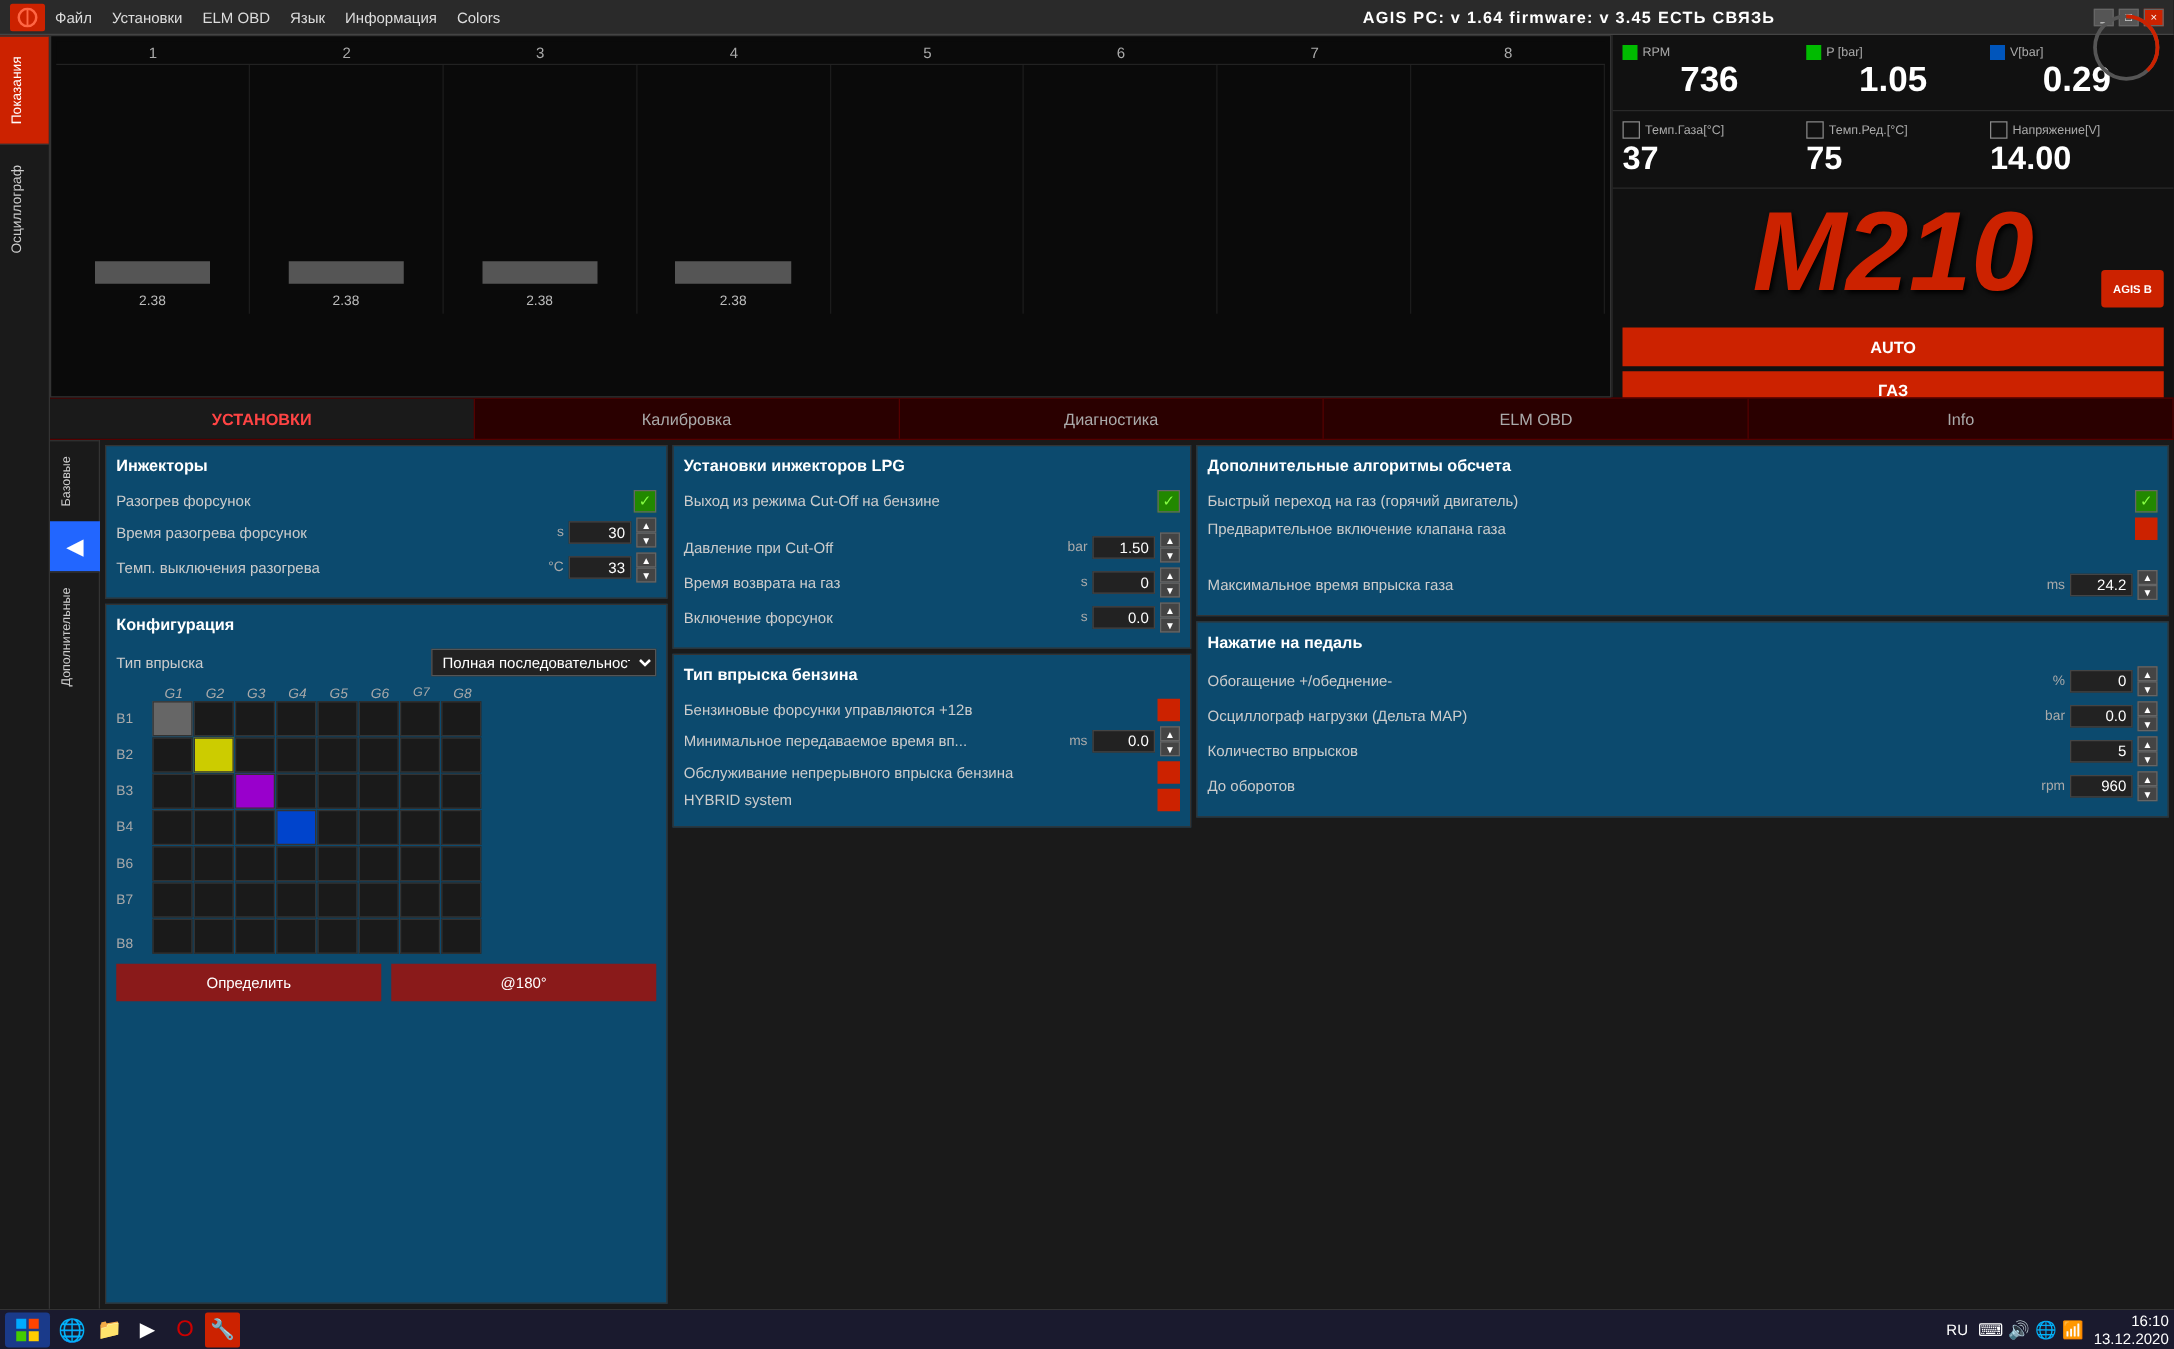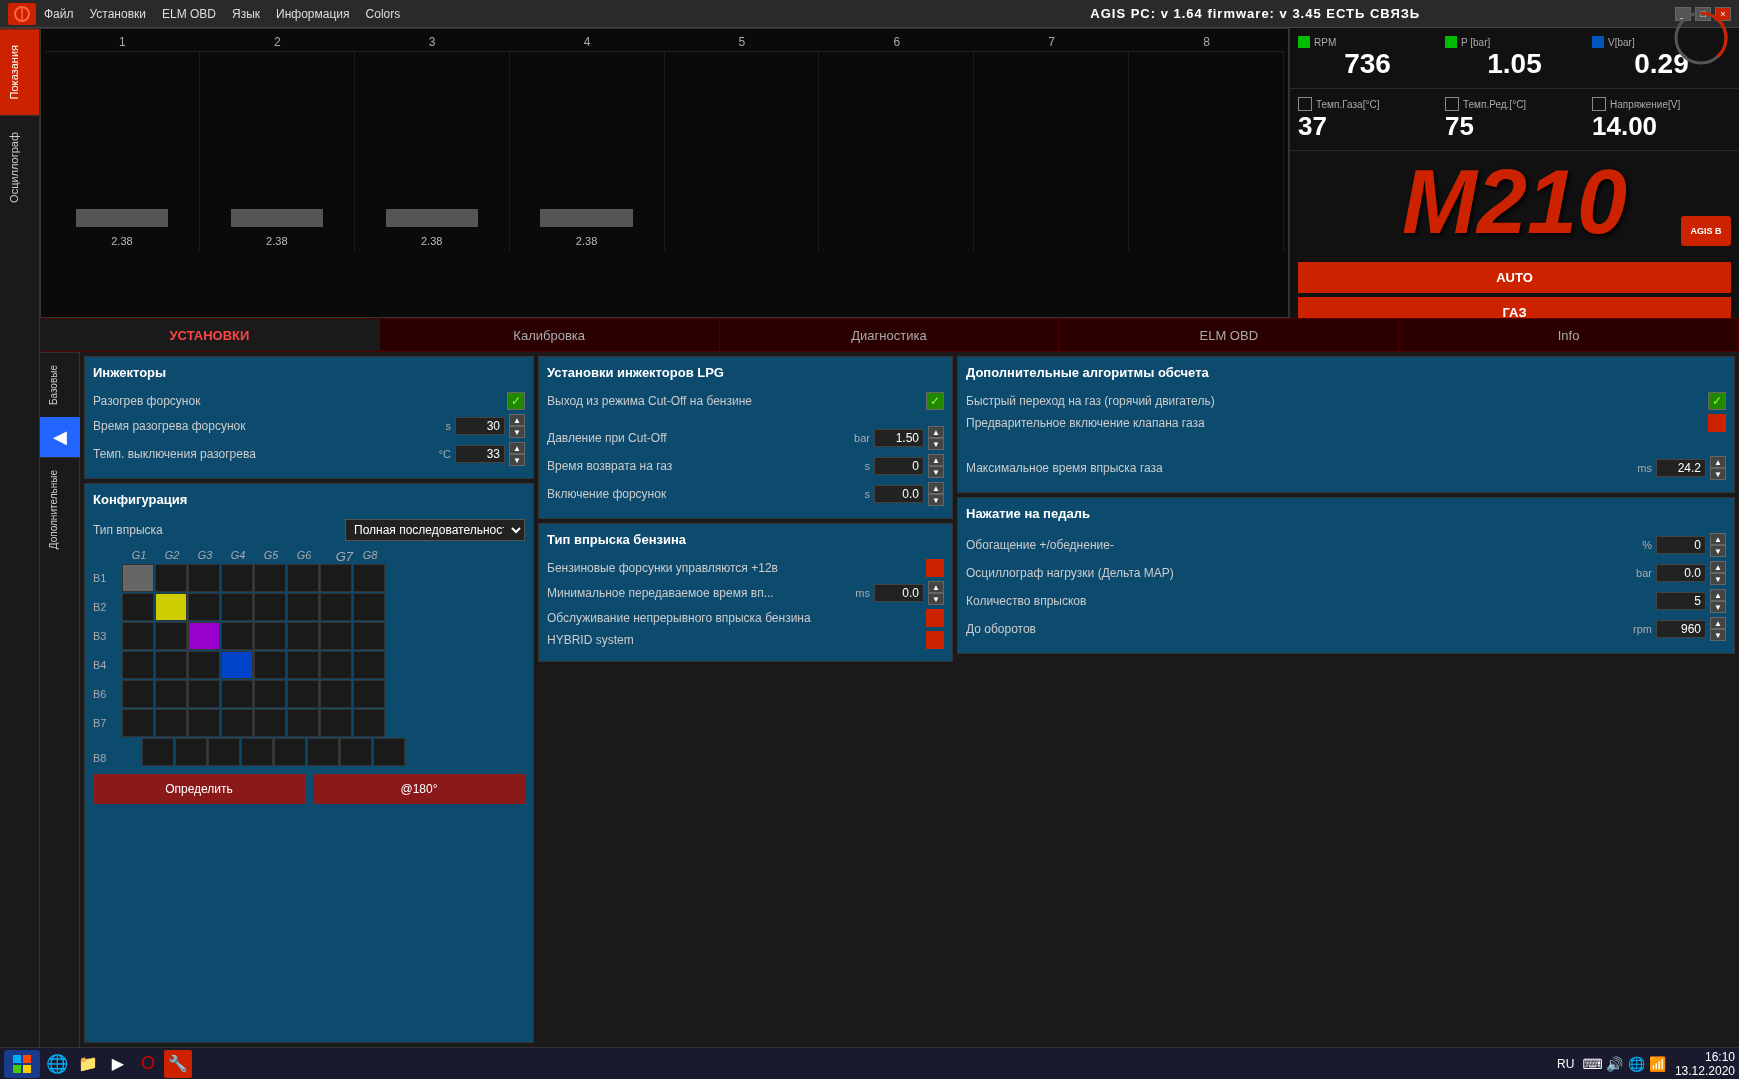--- a/index.html
+++ b/index.html
@@ -790,21 +790,21 @@
               </select>
             </div>
 
             <div style="display:flex;margin-left:30px;gap:1px;margin-top:8px;font-style:italic;">
               <div style="width:32px;text-align:center;font-size:11px;color:#aaa;">G1</div>
               <div style="width:32px;text-align:center;font-size:11px;color:#aaa;">G2</div>
               <div style="width:32px;text-align:center;font-size:11px;color:#aaa;">G3</div>
               <div style="width:32px;text-align:center;font-size:11px;color:#aaa;">G4</div>
               <div style="width:32px;text-align:center;font-size:11px;color:#aaa;">G5</div>
               <div style="width:32px;text-align:center;font-size:11px;color:#aaa;">G6</div>
-              <div style="width:32px;text-align:right;font-size:13px;color:#aaa;">G7</div>
+              <div style="width:32px;text-align:center;font-size:10px;color:#aaa;">G7</div>
               <div style="width:32px;text-align:center;font-size:11px;color:#aaa;">G8</div>
             </div>
 
             <div id="config-grid">
                 <div style="display: flex; align-items: center; gap: 1px; margin-bottom: 1px;">
                   <div style="width: 28px; font-size: 11px; color: rgb(170, 170, 170);">B1</div>
                   <div style="width: 32px; height: 28px; border: 1px solid rgb(51, 51, 51); background: rgb(102, 102, 102);"></div>
                   <div style="width: 32px; height: 28px; border: 1px solid rgb(51, 51, 51); background: rgb(26, 26, 26);"></div>
                   <div style="width: 32px; height: 28px; border: 1px solid rgb(51, 51, 51); background: rgb(26, 26, 26);"></div>
                   <div style="width: 32px; height: 28px; border: 1px solid rgb(51, 51, 51); background: rgb(26, 26, 26);"></div>
@@ -862,21 +862,21 @@
                   <div style="width: 32px; height: 28px; border: 1px solid rgb(51, 51, 51); background: rgb(26, 26, 26);"></div>
                   <div style="width: 32px; height: 28px; border: 1px solid rgb(51, 51, 51); background: rgb(26, 26, 26);"></div>
                   <div style="width: 32px; height: 28px; border: 1px solid rgb(51, 51, 51); background: rgb(26, 26, 26);"></div>
                   <div style="width: 32px; height: 28px; border: 1px solid rgb(51, 51, 51); background: rgb(26, 26, 26);"></div>
                   <div style="width: 32px; height: 28px; border: 1px solid rgb(51, 51, 51); background: rgb(26, 26, 26);"></div>
                   <div style="width: 32px; height: 28px; border: 1px solid rgb(51, 51, 51); background: rgb(26, 26, 26);"></div>
                   <div style="width: 32px; height: 28px; border: 1px solid rgb(51, 51, 51); background: rgb(26, 26, 26);"></div>
                   <div style="width: 32px; height: 28px; border: 1px solid rgb(51, 51, 51); background: rgb(26, 26, 26);"></div>
                 </div>
                 <div style="display: flex; align-items: center; gap: 1px; margin-bottom: 1px;">
-                  <div style="width: 48px; font-size: 11px; color: rgb(170, 170, 170); margin-top: 12px;">B8</div>
+                  <div style="width: 28px; font-size: 11px; color: rgb(170, 170, 170); margin-top: 12px;">B8</div>
                   <div style="width: 32px; height: 28px; border: 1px solid rgb(51, 51, 51); background: rgb(26, 26, 26);"></div>
                   <div style="width: 32px; height: 28px; border: 1px solid rgb(51, 51, 51); background: rgb(26, 26, 26);"></div>
                   <div style="width: 32px; height: 28px; border: 1px solid rgb(51, 51, 51); background: rgb(26, 26, 26);"></div>
                   <div style="width: 32px; height: 28px; border: 1px solid rgb(51, 51, 51); background: rgb(26, 26, 26);"></div>
                   <div style="width: 32px; height: 28px; border: 1px solid rgb(51, 51, 51); background: rgb(26, 26, 26);"></div>
                   <div style="width: 32px; height: 28px; border: 1px solid rgb(51, 51, 51); background: rgb(26, 26, 26);"></div>
                   <div style="width: 32px; height: 28px; border: 1px solid rgb(51, 51, 51); background: rgb(26, 26, 26);"></div>
                   <div style="width: 32px; height: 28px; border: 1px solid rgb(51, 51, 51); background: rgb(26, 26, 26);"></div>
                 </div>
               </div>

